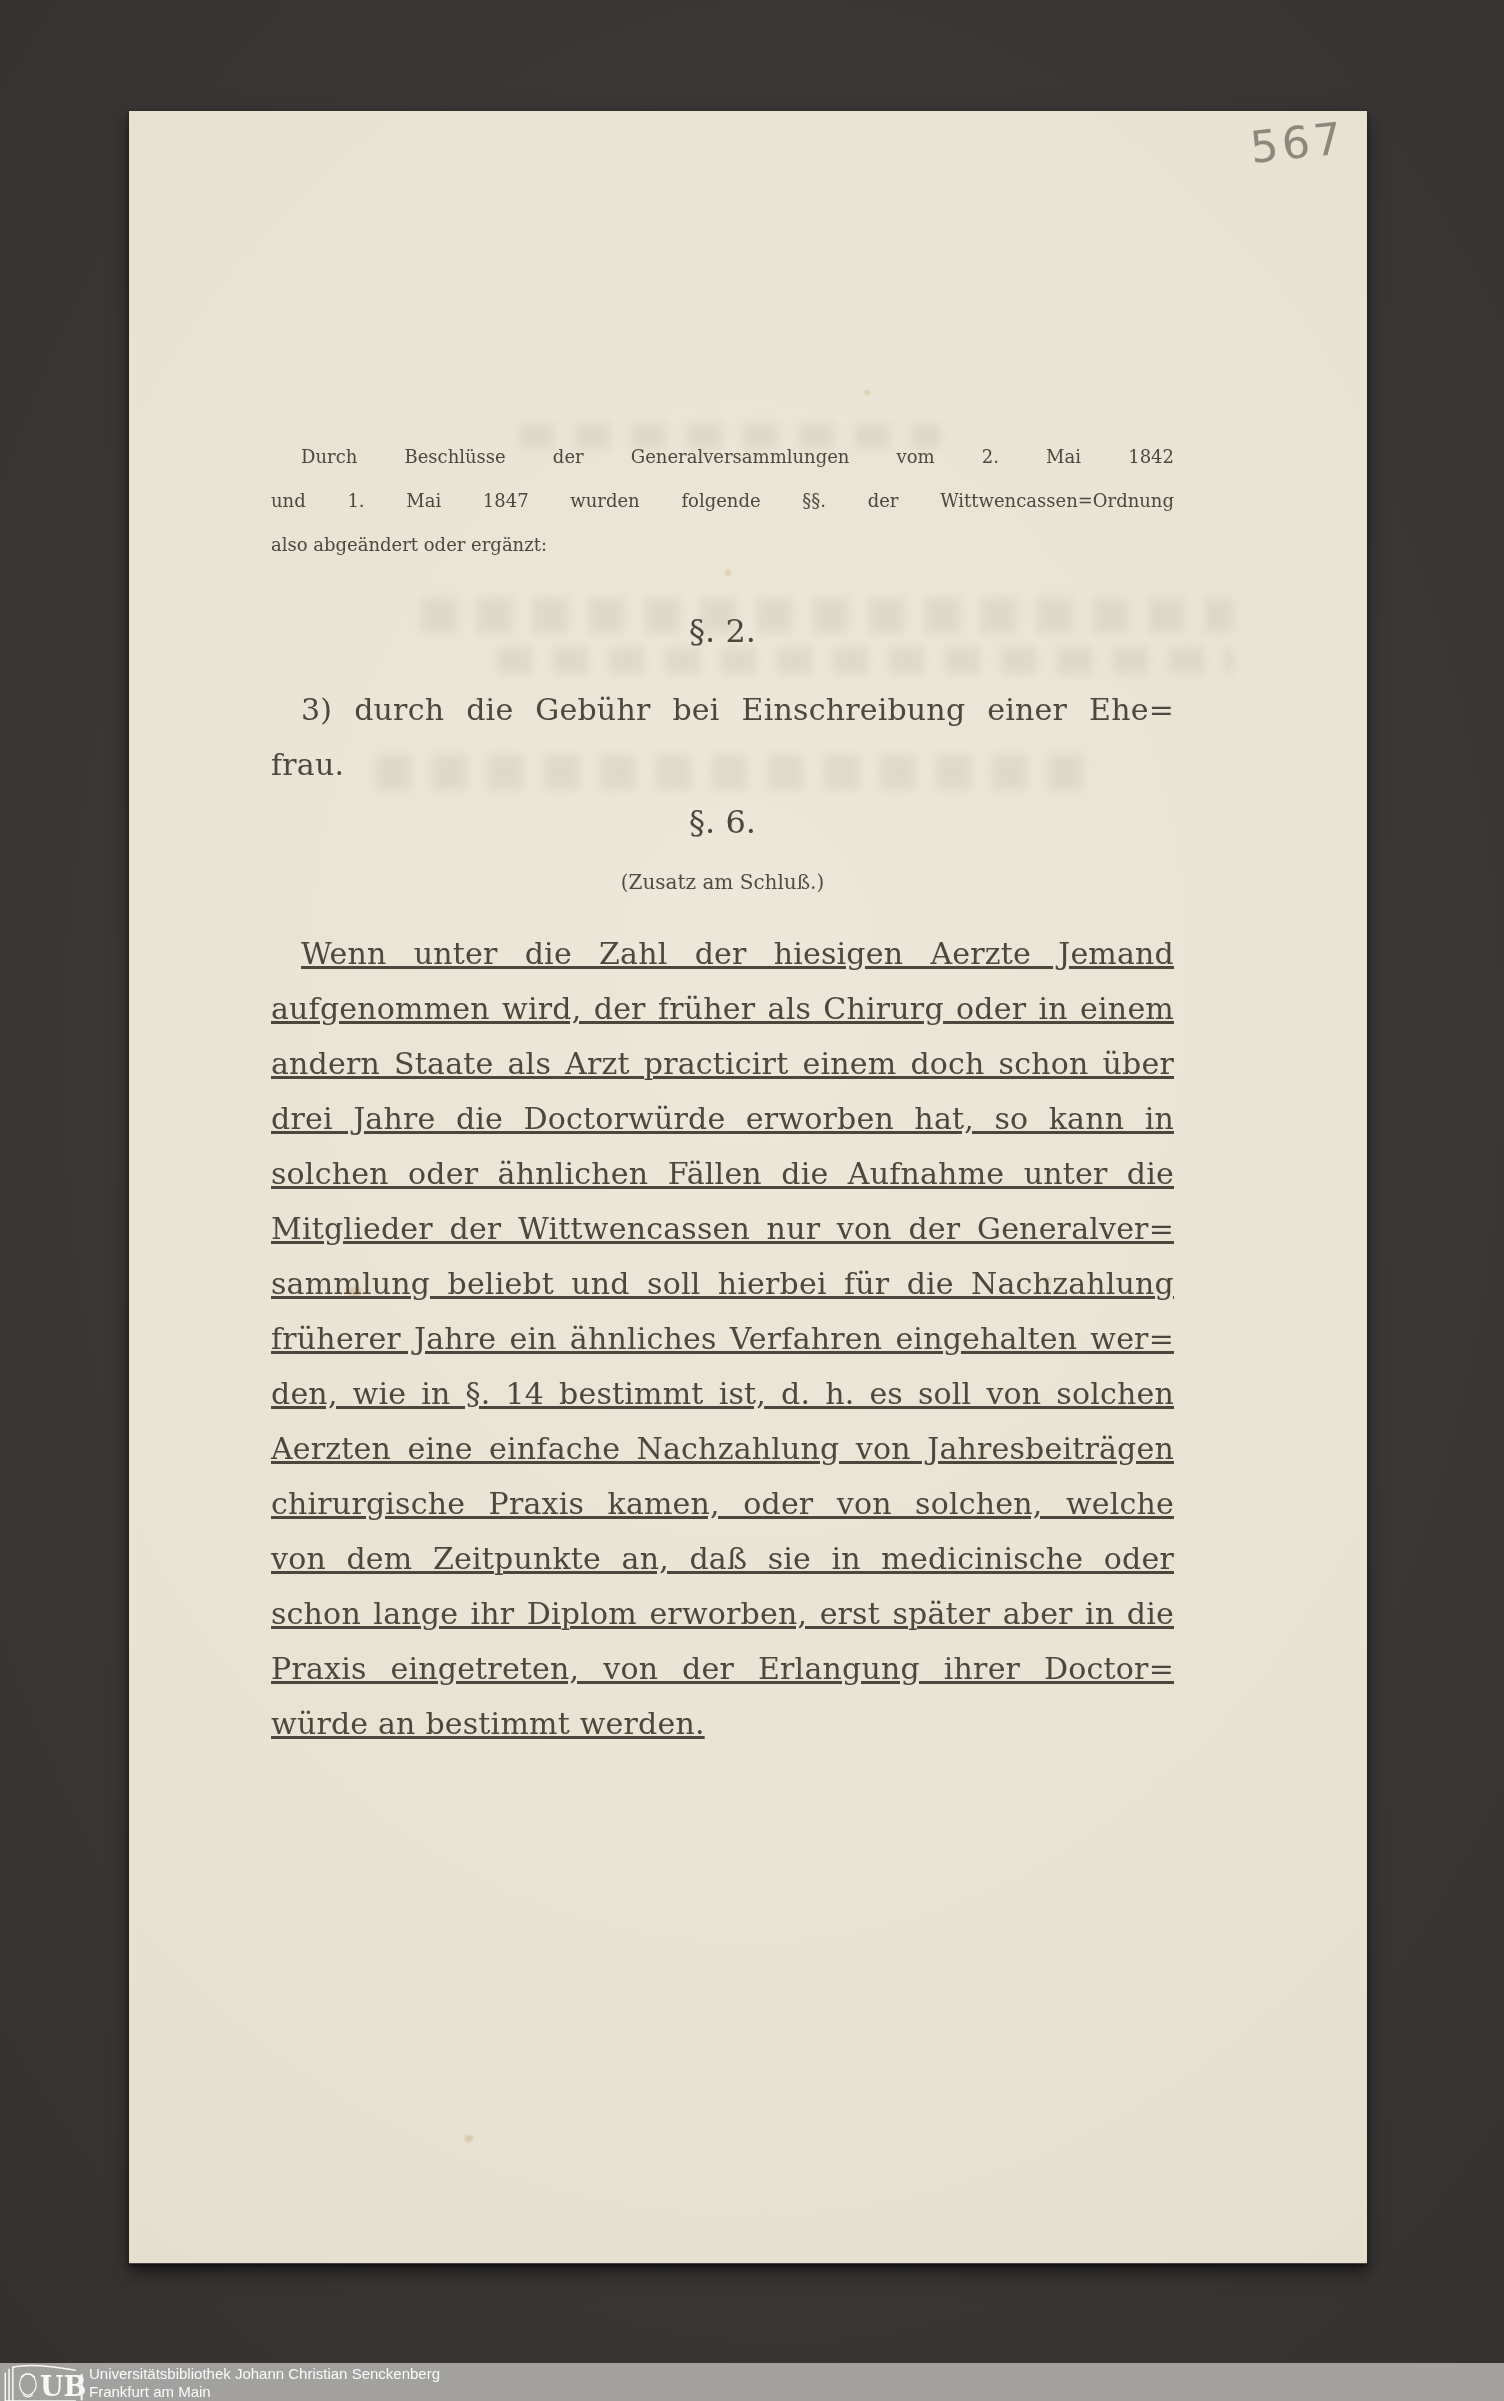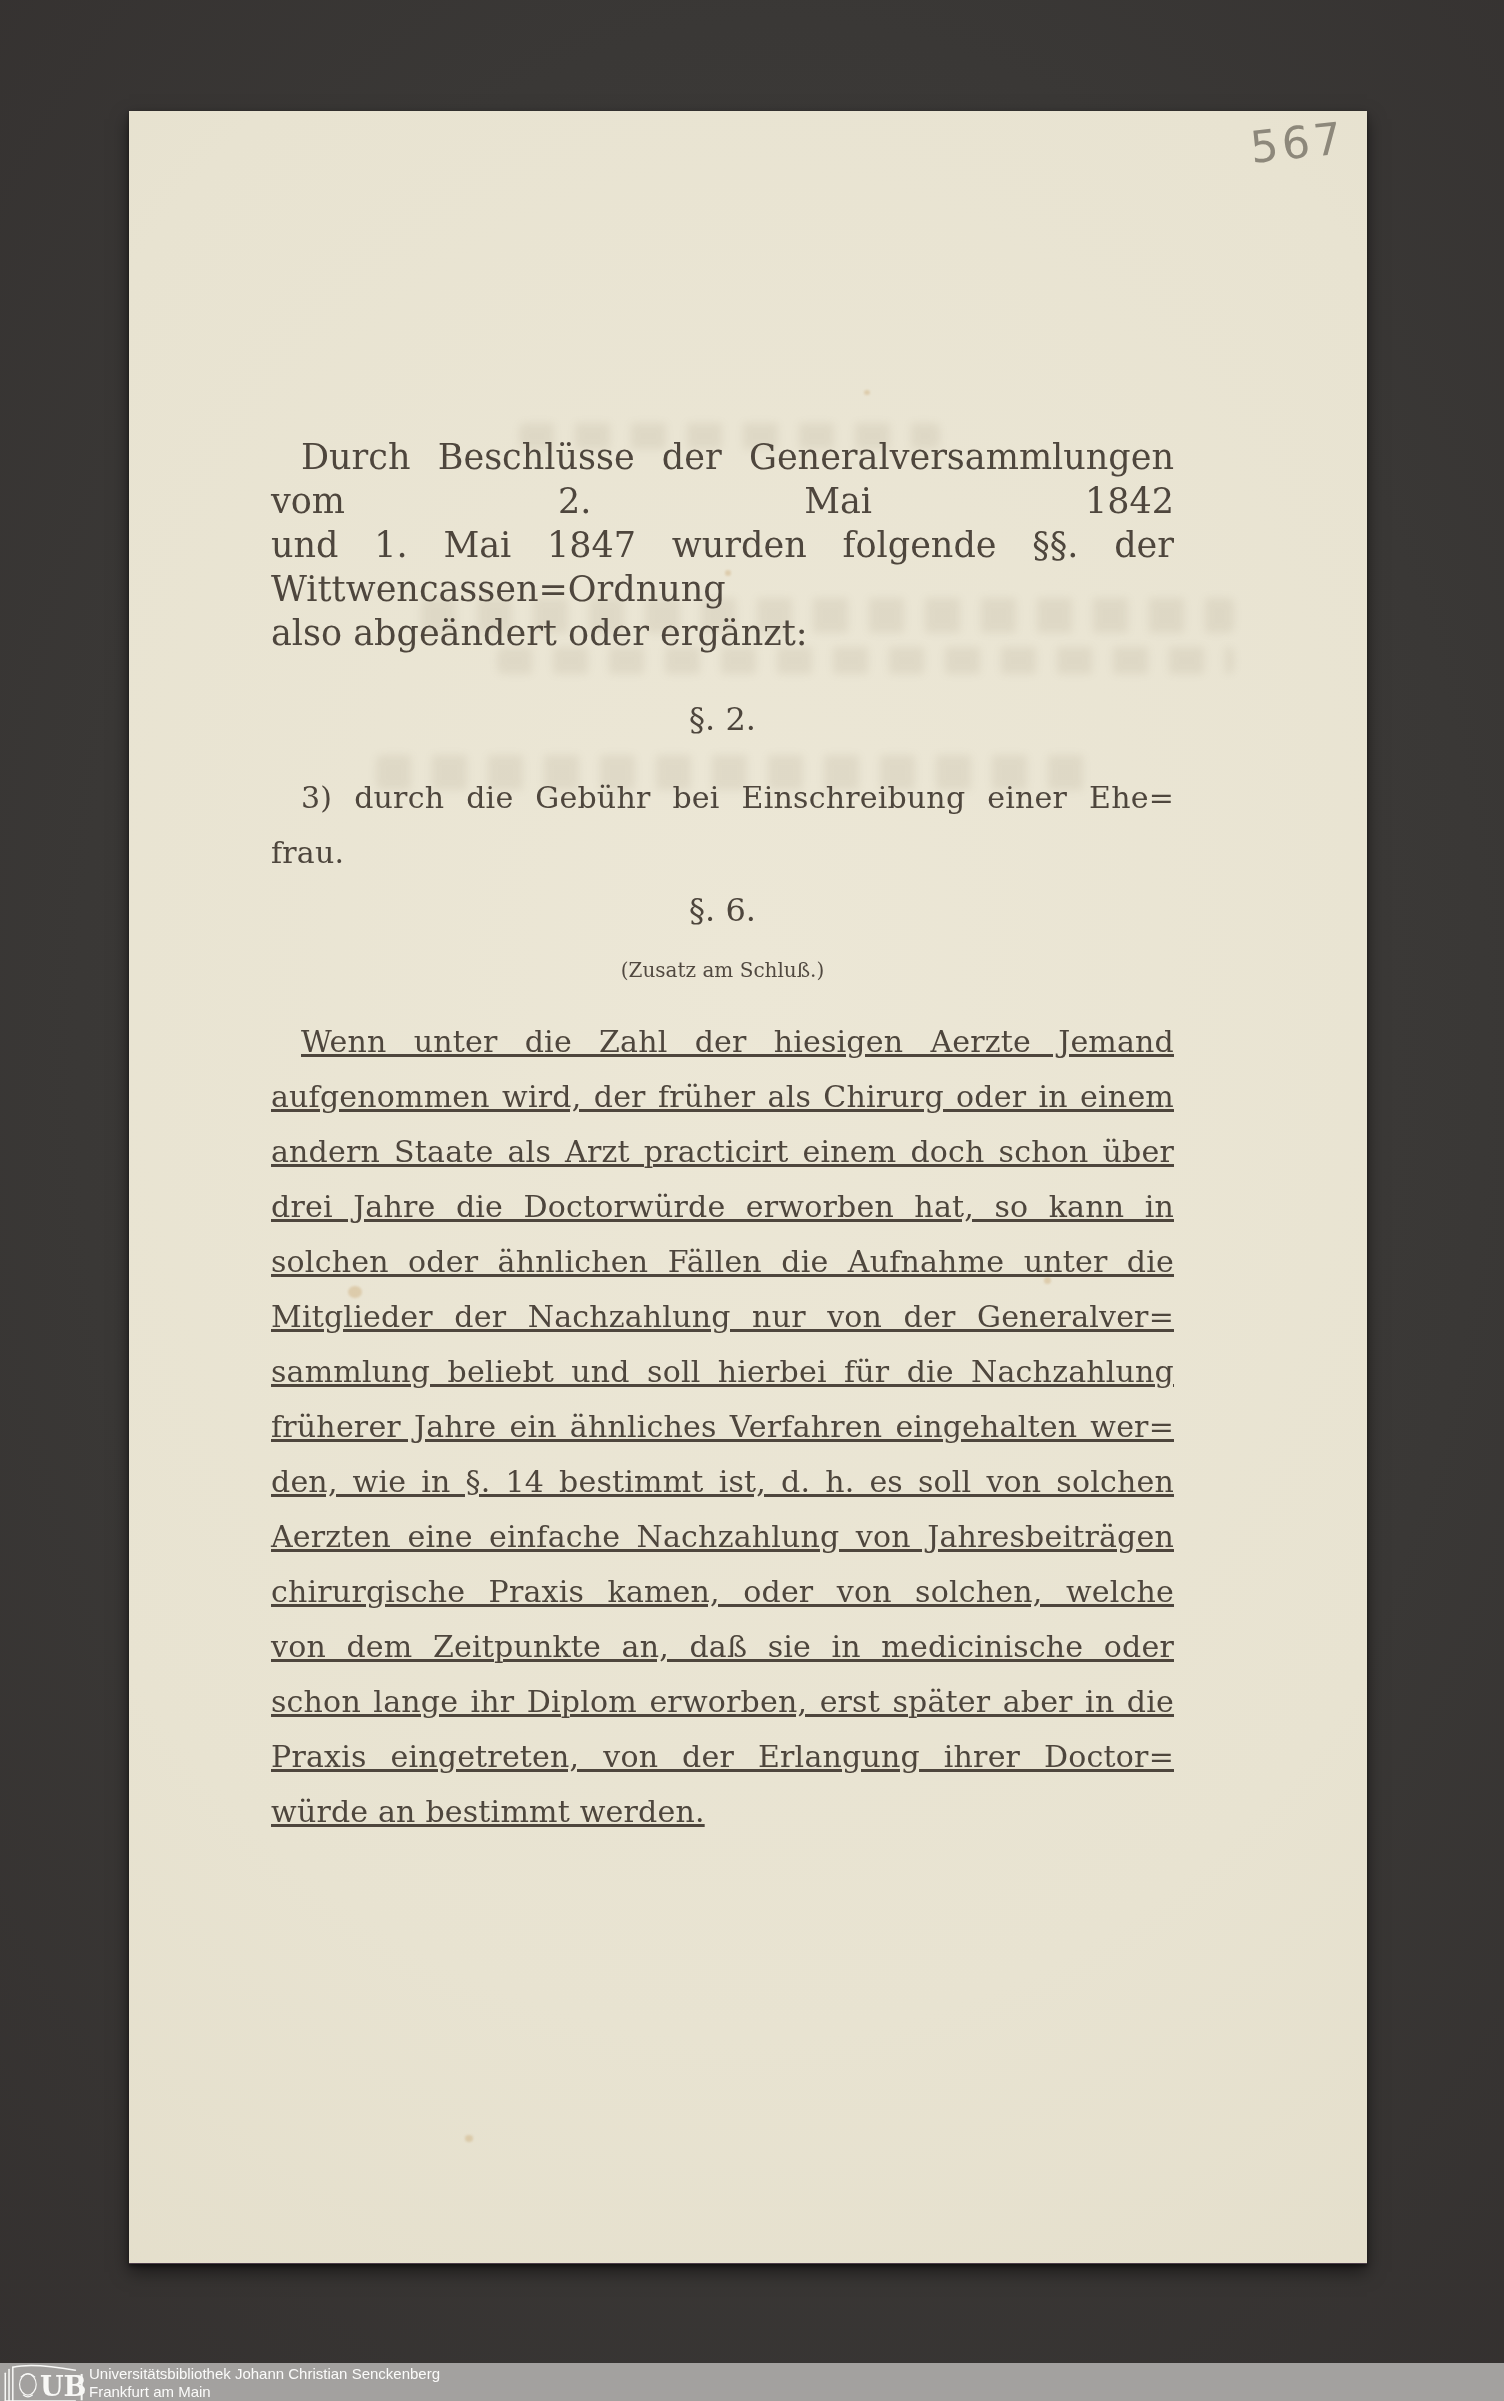--- a/index.html
+++ b/index.html
@@ -26,21 +26,21 @@
   }
 
   
   .textblock{
     position:absolute;left:271px;top:435px;width:903px;
     color:#4e463d;
   }
   .line{text-align:justify;text-align-last:justify;}
   .line.last{text-align-last:auto;}
   .line.indent{text-indent:30px;}
-  .intro{font-size:35px;line-height:44px;}
+  .intro{font-size:18px;line-height:44px;}
   .para{font-size:30px;line-height:55px;letter-spacing:0.2px;}
   .heading{font-size:32px;line-height:39px;text-align:center;}
   .h2{margin-top:45px;}
   .p1{margin-top:31px;}
   .h6{margin-top:10.5px;}
   .sub{font-size:20px;line-height:30px;text-align:center;margin-top:25px;color:#514940;}
   .p2{margin-top:29px;text-decoration:underline;}
 
   
   .ghost{
@@ -107,21 +107,21 @@
   <div class="heading h6">§. 6.</div>
 
   <div class="sub">(Zusatz am Schluß.)</div>
 
   <div class="para p2">
       <div class="line indent">Wenn unter die Zahl der hiesigen Aerzte Jemand</div>
       <div class="line">aufgenommen wird, der früher als Chirurg oder in einem</div>
       <div class="line">andern Staate als Arzt practicirt einem doch schon über</div>
       <div class="line">drei Jahre die Doctorwürde erworben hat, so kann in</div>
       <div class="line">solchen oder ähnlichen Fällen die Aufnahme unter die</div>
-      <div class="line">Mitglieder der Nachzahlung nur von der Generalver=</div>
+      <div class="line">Mitglieder der Wittwencassen nur von der Generalver=</div>
       <div class="line">sammlung beliebt und soll hierbei für die Nachzahlung</div>
       <div class="line">früherer Jahre ein ähnliches Verfahren eingehalten wer=</div>
       <div class="line">den, wie in §. 14 bestimmt ist, d. h. es soll von solchen</div>
       <div class="line">Aerzten eine einfache Nachzahlung von Jahresbeiträgen</div>
       <div class="line">chirurgische Praxis kamen, oder von solchen, welche</div>
       <div class="line">von dem Zeitpunkte an, daß sie in medicinische oder</div>
       <div class="line">schon lange ihr Diplom erworben, erst später aber in die</div>
       <div class="line">Praxis eingetreten, von der Erlangung ihrer Doctor=</div>
       <div class="line last">würde an bestimmt werden.</div>
     </div>

